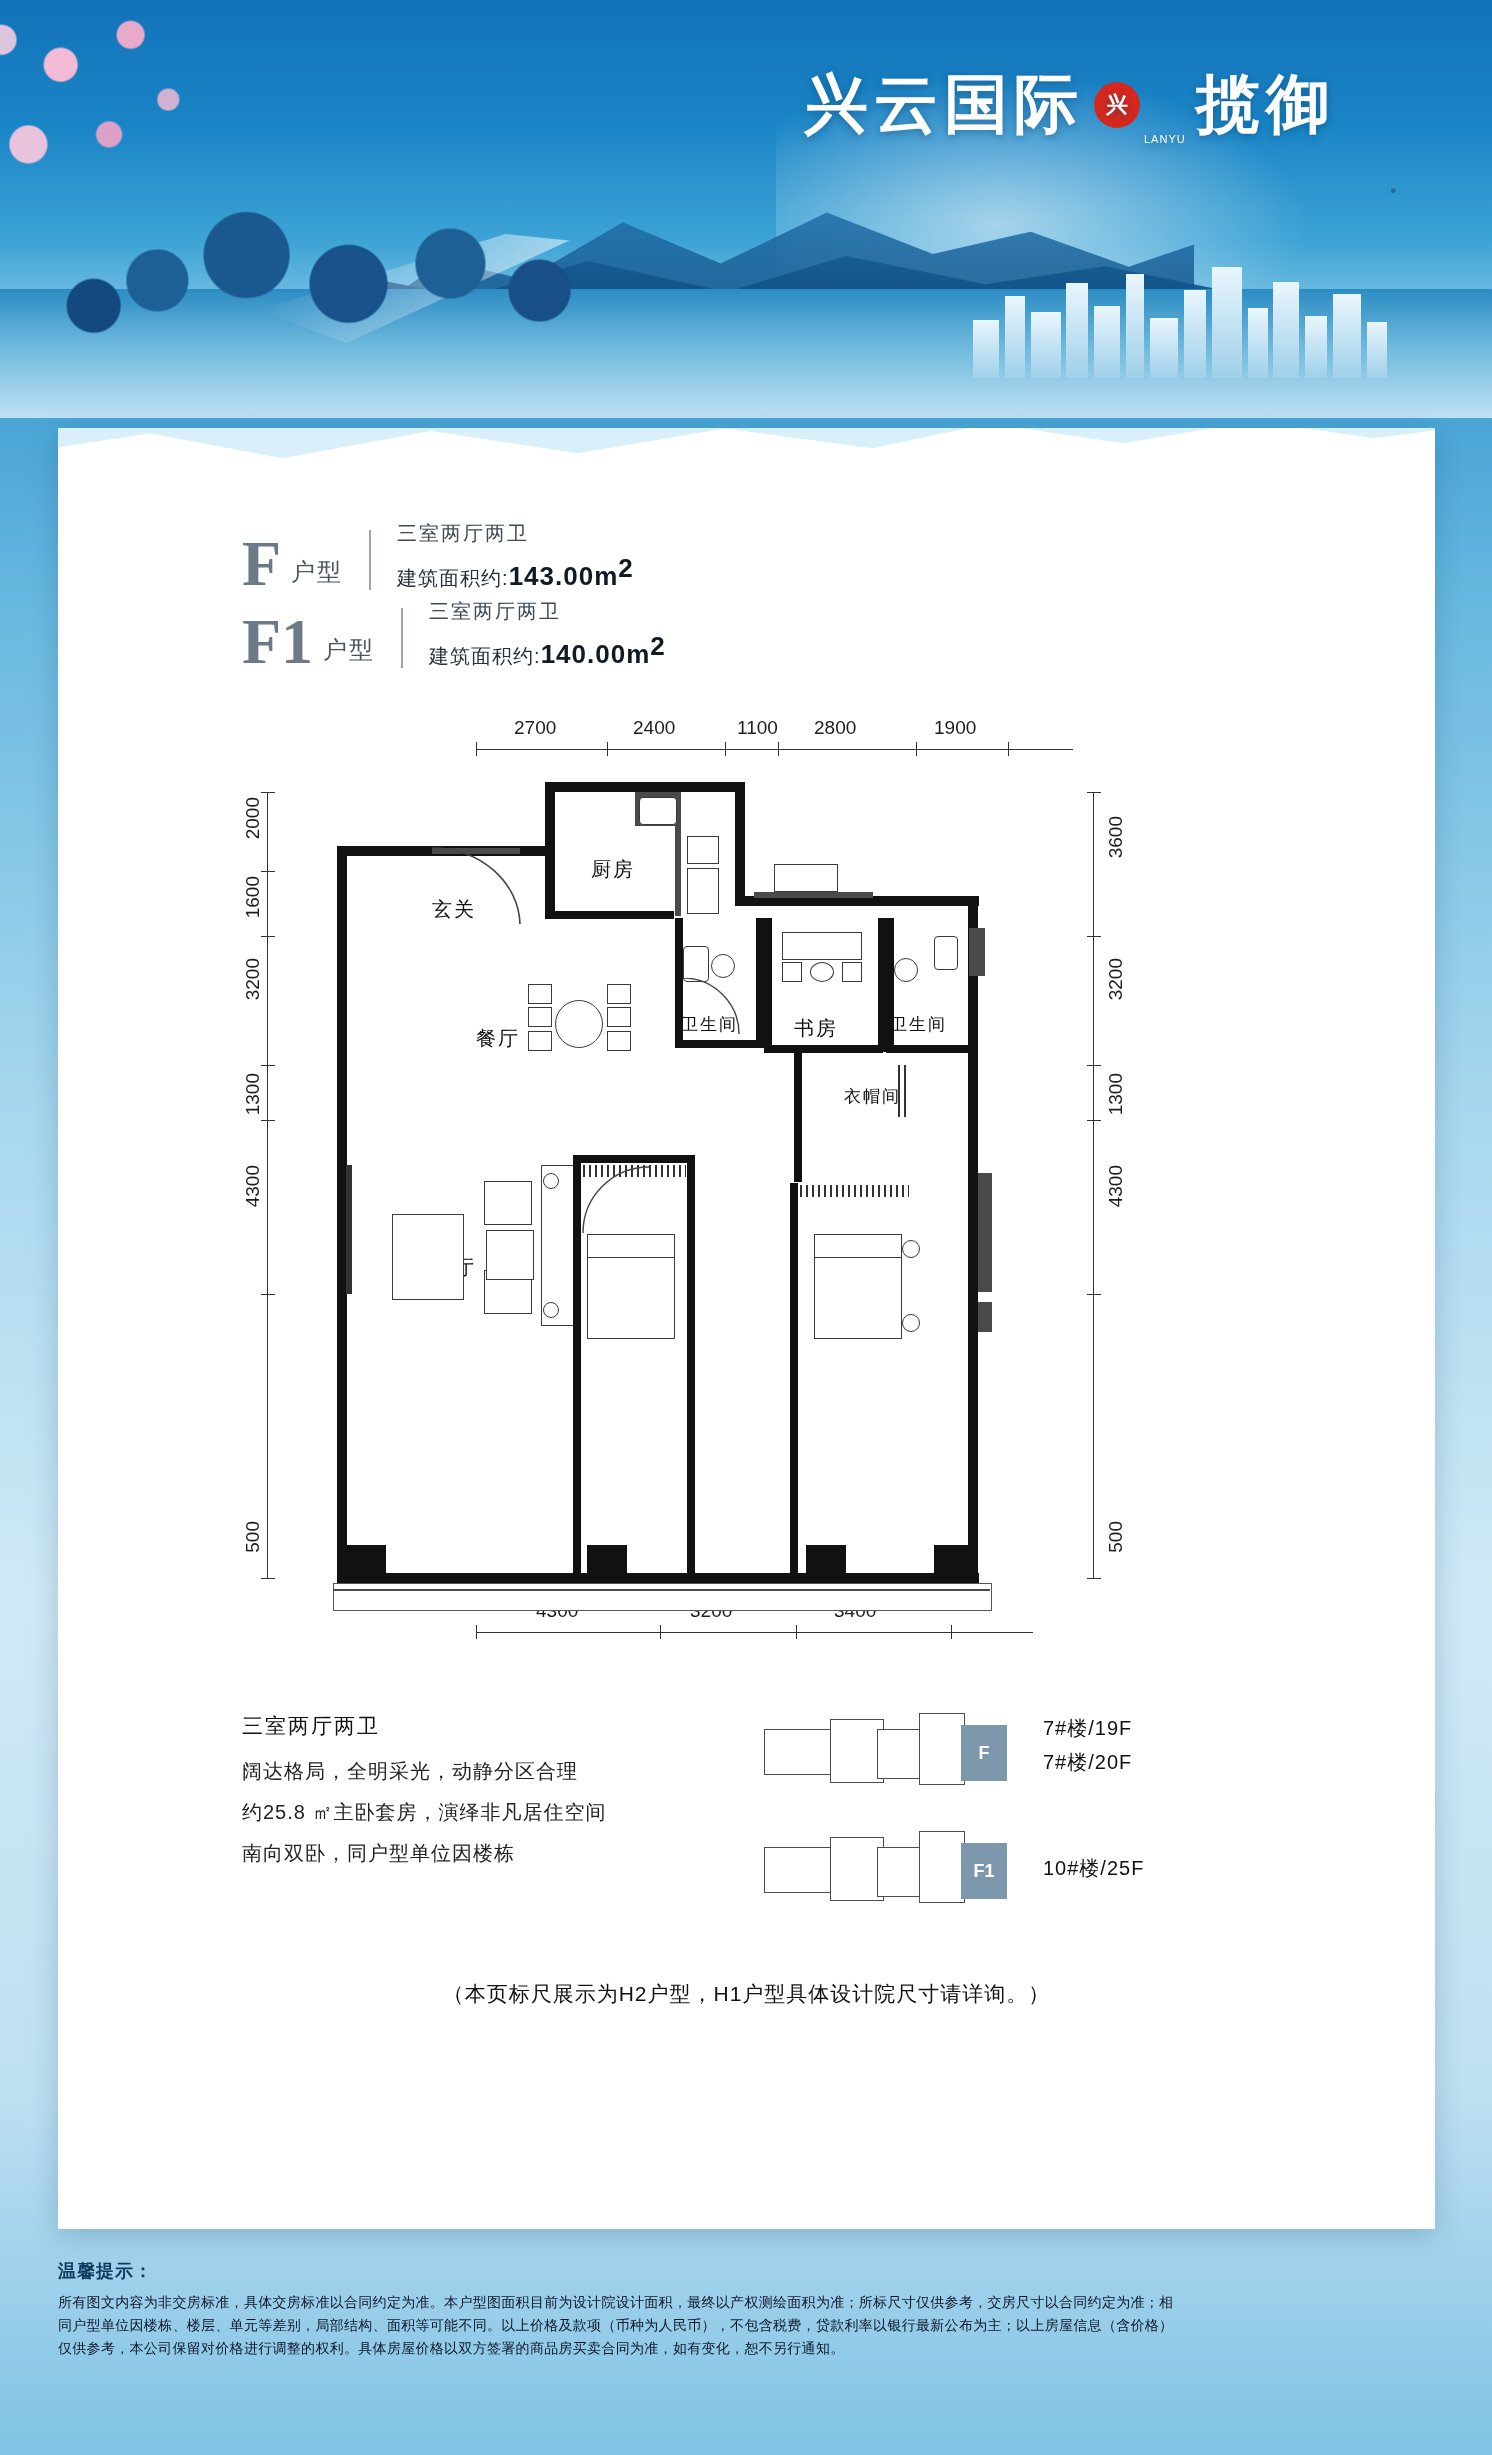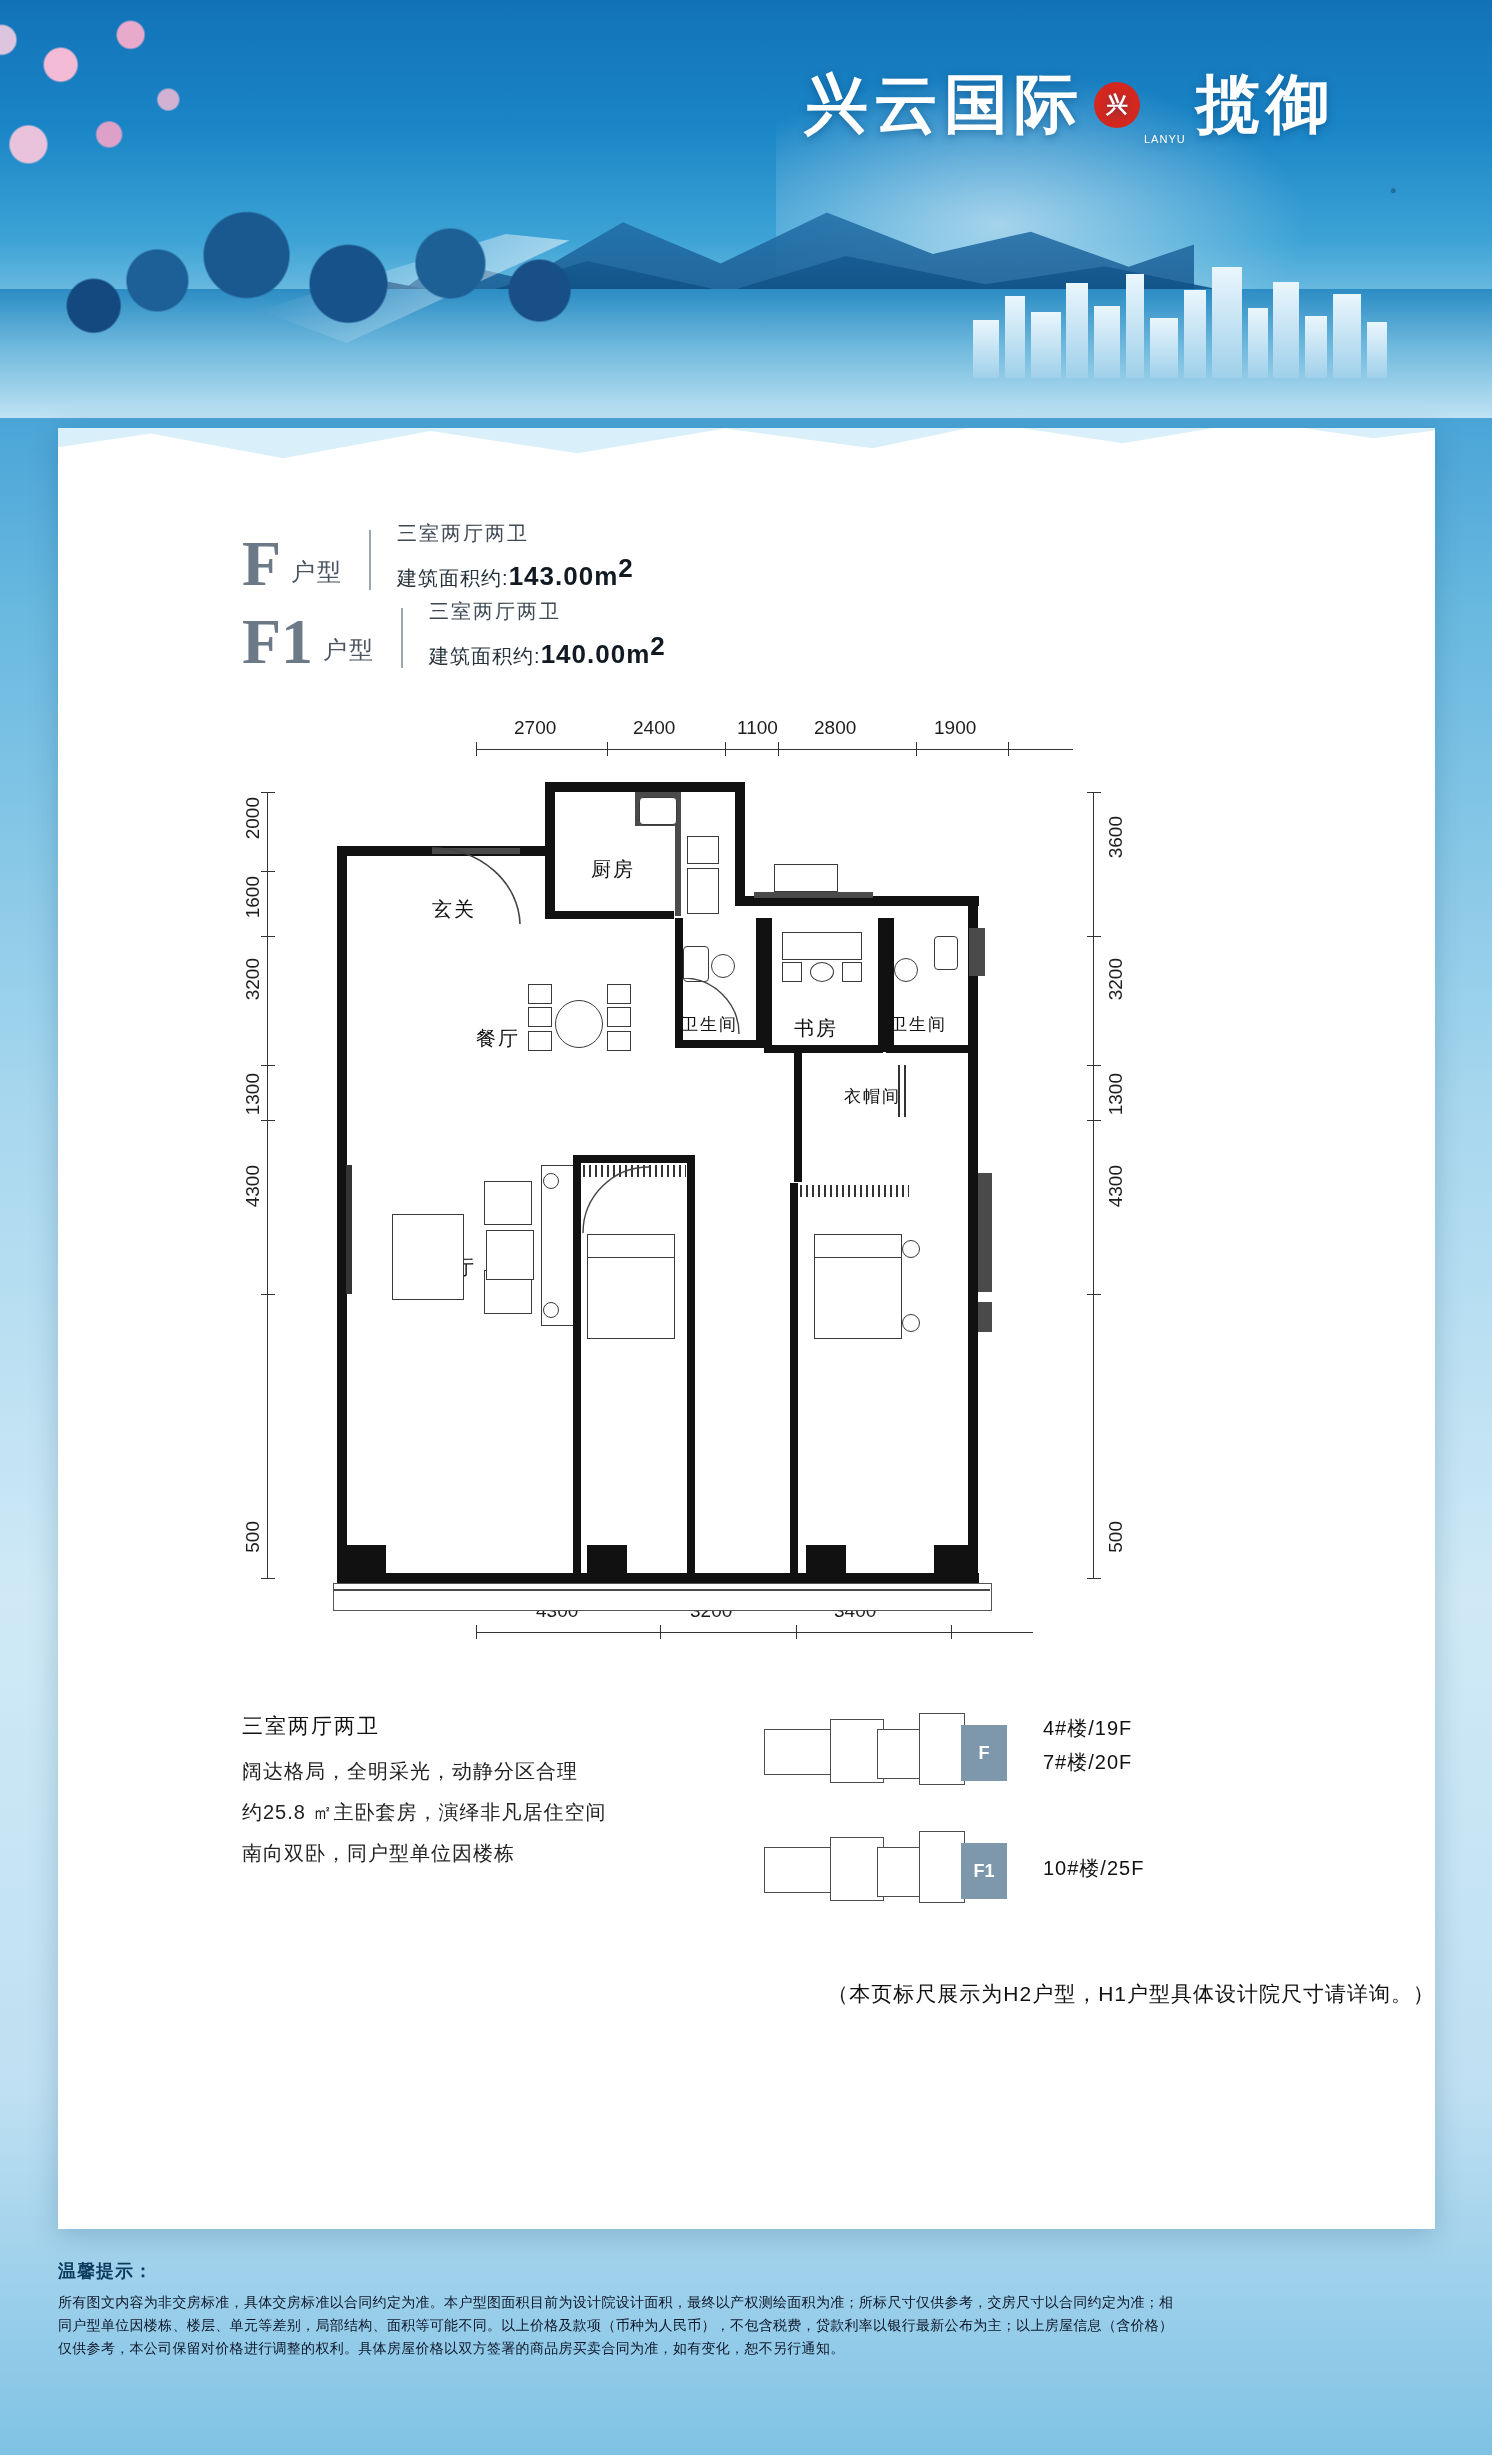--- a/index.html
+++ b/index.html
@@ -102,21 +102,21 @@
   .binfo p{margin:0 0 14px 0;font-size:20px;color:#222;letter-spacing:1px;}
 
   .keyplans{position:absolute;left:706px;top:1279px;width:478px;}
   .kp{position:relative;height:96px;margin-bottom:22px;}
   .kpimg{position:absolute;left:0;top:0;width:254px;height:88px;}
   .kpimg .o{position:absolute;border:1.6px solid #4d4d4d;background:#fff;}
   .kpimg .tag{position:absolute;color:#fff;font-size:18px;font-weight:bold;
     display:flex;align-items:center;justify-content:center;}
   .kptxt{position:absolute;left:279px;top:4px;font-size:20px;color:#111;line-height:34px;letter-spacing:1px;}
 
-  .note{position:absolute;left:0;top:1552px;width:1377px;text-align:right;font-size:21px;color:#111;letter-spacing:1px;}
+  .note{position:absolute;left:0;top:1552px;width:1377px;text-align:center;font-size:21px;color:#111;letter-spacing:1px;}
 
   
   .footer{position:absolute;left:58px;top:2259px;width:1377px;color:#0d3b5e;}
   .footer .ttl{font-size:18px;font-weight:bold;margin-bottom:8px;letter-spacing:1px;}
   .footer .txt{font-size:14px;line-height:23px;letter-spacing:0.3px;color:#0f172a;}
 </style>
 </head>
 <body>
 
 <div class="banner">
@@ -358,21 +358,21 @@
   <div class="keyplans">
     <div class="kp">
       <div class="kpimg">
         <div class="o" style="left:0;top:22px;width:70px;height:44px;"></div>
         <div class="o" style="left:66px;top:12px;width:52px;height:62px;"></div>
         <div class="o" style="left:113px;top:22px;width:46px;height:48px;"></div>
         <div class="o" style="left:155px;top:6px;width:44px;height:70px;"></div>
         <div class="tag" style="left:197px;top:18px;width:46px;height:56px;background:#7d98ad;">F</div>
       </div>
       <div class="kptxt">
-        <div>4#楼/19F</div>
+        <div>7#楼/19F</div>
         <div>7#楼/20F</div>
       </div>
     </div>
 
     <div class="kp">
       <div class="kpimg">
         <div class="o" style="left:0;top:22px;width:70px;height:44px;"></div>
         <div class="o" style="left:66px;top:12px;width:52px;height:62px;"></div>
         <div class="o" style="left:113px;top:22px;width:46px;height:48px;"></div>
         <div class="o" style="left:155px;top:6px;width:44px;height:70px;"></div>

